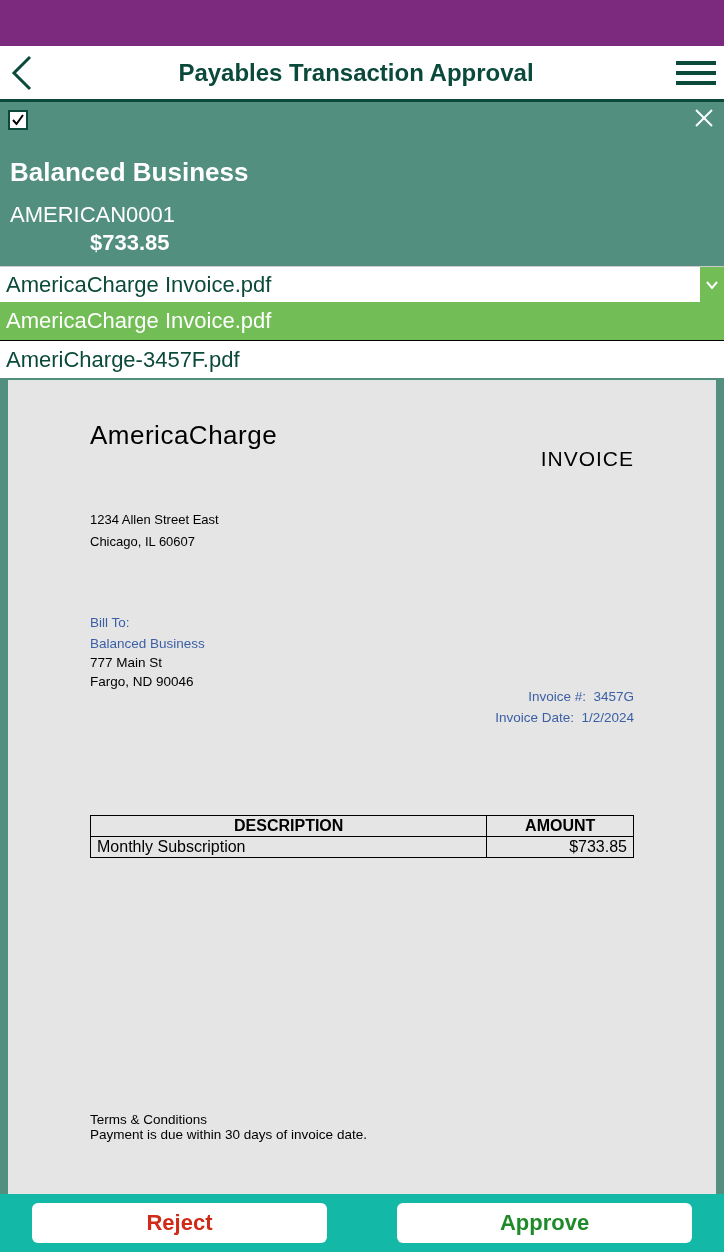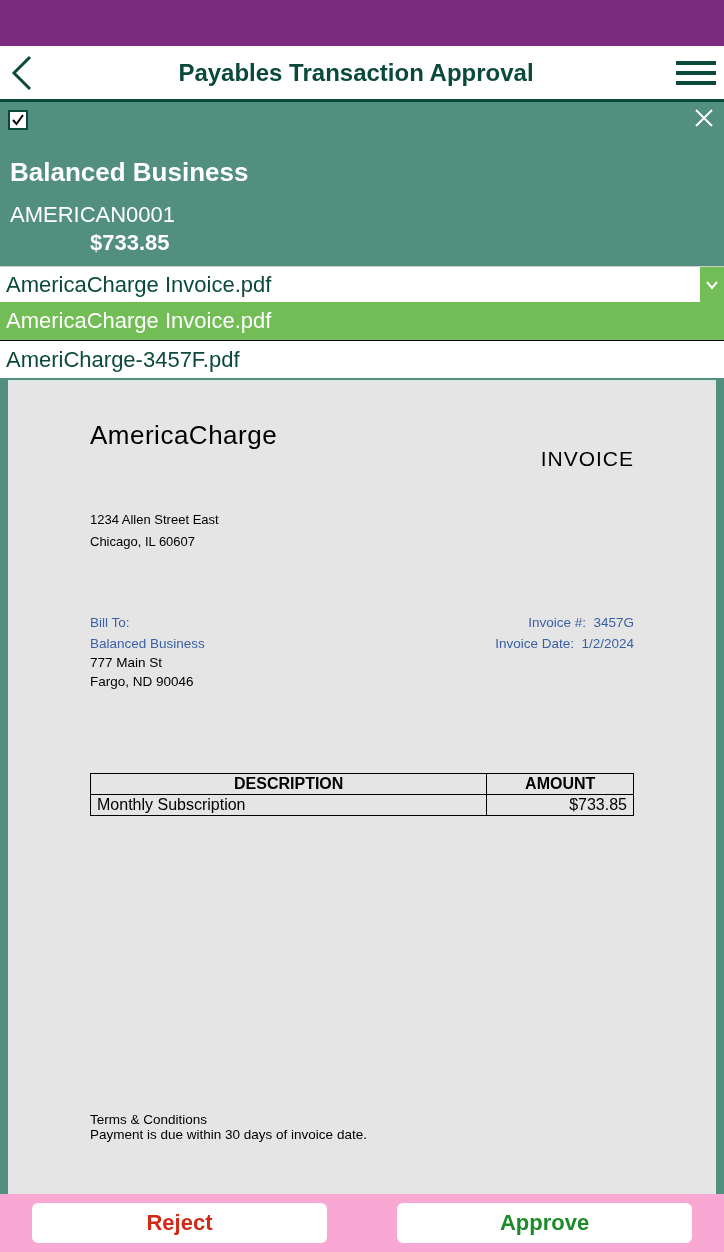--- a/index.html
+++ b/index.html
@@ -51,39 +51,39 @@
     margin: 2px 8px 0 8px; background: #e5e5e5; height: 932px; position: relative;
     border-top: 1px solid #d9e9df;
   }
   .pdf-page {
     padding: 18px 82px 0 82px; font-family: "Segoe UI", Arial, sans-serif; color: #000;
   }
   .pdf-head { display: flex; justify-content: space-between; align-items: center; }
   .pdf-company { font-size: 26px; font-weight: 500; letter-spacing: .5px; }
   .pdf-invoice-label { font-size: 21px; font-weight: 400; letter-spacing: 1px; margin-top: 48px; }
   .pdf-addr { margin-top: 38px; font-size: 13px; line-height: 1.7; }
-  .pdf-billrow { display: flex; justify-content: space-between; margin-top: 62px; }
+  .pdf-billrow { display: flex; justify-content: space-between; margin-top: 62px; flex-direction: column; }
   .billto { font-size: 13.5px; color: #3a5fa4; }
   .billto-name { color: #3a5fa4; font-size: 13.5px; margin-top: 6px; }
   .billto-plain { color: #000; font-size: 13.5px; margin-top: 4px; }
   .inv-right { text-align: right; font-size: 13.5px; color: #3a5fa4; }
   .inv-right div { margin-bottom: 6px; }
   .inv-right .date-lbl { color: #3a5fa4; }
   .pdf-table {
     margin-top: 84px; width: 100%; border-collapse: collapse; font-size: 16px;
   }
   .pdf-table th, .pdf-table td { border: 1px solid #000; padding: 1px 6px; }
   .pdf-table th { font-weight: 700; text-align: center; }
   .pdf-table .col-desc { width: 73%; }
   .pdf-table .col-amt { width: 27%; text-align: right; }
   .pdf-terms { position: absolute; left: 82px; bottom: 170px; font-size: 13.5px; }
   .pdf-terms .tl { font-weight: 400; }
   .footer-bar {
     position: absolute; left: 0; right: 0; bottom: 0; height: 58px;
-    background: #f9a8d4; display: flex; align-items: center; justify-content: space-around;
+    background: #14b8a6; display: flex; align-items: center; justify-content: space-around;
     padding: 0 32px; gap: 70px;
   }
   .act-btn {
     flex: 1; height: 40px; background: #fff; border-radius: 6px; display: flex;
     align-items: center; justify-content: center; font-size: 22px; font-weight: 700;
     cursor: pointer; border: none;
   }
   .act-reject { color: #d02a18; }
   .act-approve { color: #1f8a2a; }
 </style>

